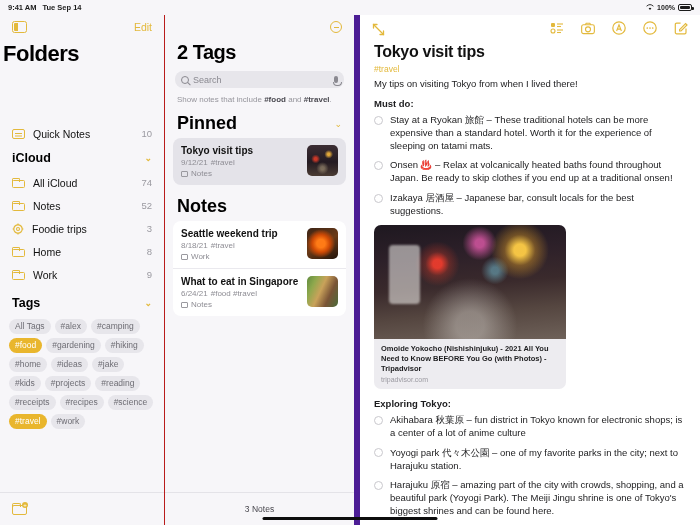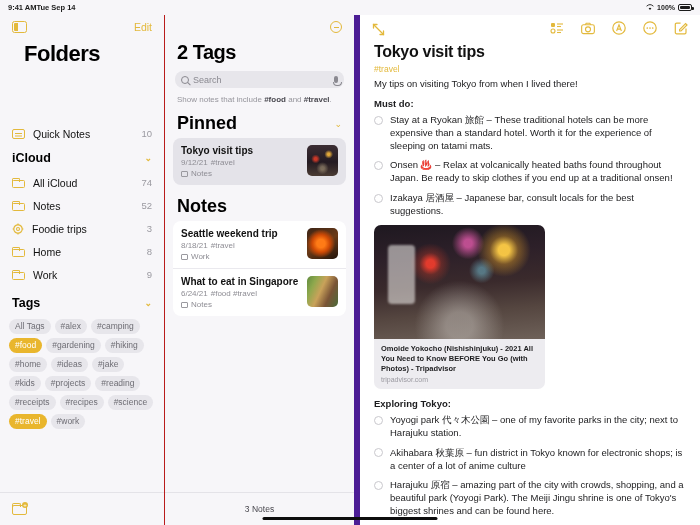--- a/index.html
+++ b/index.html
@@ -13,21 +13,21 @@
   #app { position: relative; width: 700px; height: 525px; display: flex; flex-direction: column; background:#F2F1F6; }
 
   
   .statusbar {
     height: 15px; flex: 0 0 15px;
     display: flex; align-items: center;
     background: #F7F6F9;
     font-size: 7.5px; font-weight: bold; color: #1b1b1b;
     padding: 0 8px;
   }
-  .sb-left { display:flex; }
+  .sb-left { display:flex; gap:6px; }
   .sb-spacer { flex:1; }
   .sb-right { display:flex; gap:3px; align-items:center; font-size:7px; }
   .wifi-ico { width:8px; height:7px; display:inline-block; position:relative; }
   .battery {
     width: 14px; height: 7px; border: 1px solid #1b1b1b; border-radius: 2px;
     position: relative; display:inline-block;
   }
   .battery::after { content:""; position:absolute; right:-2.5px; top:2px; width:1.5px; height:3px; background:#1b1b1b; border-radius:0 1px 1px 0; }
   .battery-fill { position:absolute; left:1px; top:1px; bottom:1px; width:10px; background:#1b1b1b; border-radius:1px; }
 
@@ -39,21 +39,21 @@
     width: 165px; flex:0 0 165px;
     background:#F7F6F9;
     display:flex; flex-direction:column;
     border-right:1px solid #b91c1c;
     min-height:0;
   }
   .sb-topbar { height:24px; display:flex; align-items:center; justify-content:space-between; padding:0 12px; }
   .sidebar-ico { width:15px; height:12px; border:1.4px solid #E3B93C; border-radius:2.5px; position:relative; }
   .sidebar-ico::before { content:""; position:absolute; left:1px; top:1px; bottom:1px; width:4px; background:#E3B93C; border-radius:1px 0 0 1px; }
   .edit-btn { color:#E3B93C; font-size:10.5px; }
-  .sb-title { font-size:22px; font-weight:bold; letter-spacing:-0.5px; padding:2px 12px 8px 24px; color:#000; }
+  .sb-title { font-size:22px; font-weight:bold; letter-spacing:-0.5px; padding:2px 12px 8px 3px; color:#000; }
 
   .sb-scroll { flex:1; overflow:hidden; padding-bottom:2px;margin-top:47px; }
   .row {
     display:flex; align-items:center; height:23px;
     padding:0 12px; gap:8px; font-size:10.5px; color:#111;
   }
   .row .count { margin-left:auto; color:#9a99a0; font-size:9.5px; }
   .folder-ico { width:13px; height:10px; position:relative; flex:0 0 13px; }
   .folder-ico::before {
     content:""; position:absolute; inset:0; border:1.3px solid #E3B93C; border-radius:1.5px; top:2px;
@@ -152,21 +152,21 @@
 
   .dt-body { flex:1; overflow:hidden; padding:2px 14px 0 14px; min-height:0; }
   .dt-title { font-size:16px; font-weight:bold; color:#111; letter-spacing:-0.3px; margin-bottom:3px; }
   .dt-tag { font-size:8.5px; color:#E3B93C; margin-bottom:4px; }
   .dt-intro { font-size:9.5px; color:#1c1c1e; margin-bottom:9px; }
   .dt-head { font-size:9.5px; font-weight:bold; color:#1c1c1e; margin-bottom:5px; }
   .check-item { display:flex; gap:7px; margin-bottom:7px; align-items:flex-start; }
   .circle { width:9px; height:9px; border:1px solid #c9c8cd; border-radius:50%; flex:0 0 9px; margin-top:1.5px; }
   .check-text { font-size:9.5px; color:#1c1c1e; line-height:1.35; }
 
-  .linkcard { width:171px; border-radius:7px; overflow:hidden; background:#EDECF0; margin:6px 0 9px 0; }
+  .linkcard { width:192px; border-radius:7px; overflow:hidden; background:#EDECF0; margin:6px 0 9px 0; }
   .linkimg { height:114px; position:relative; background:
       radial-gradient(circle at 76% 22%, rgba(255,205,70,0.95) 0 3.5%, rgba(255,180,40,0.35) 9%, transparent 17%),
       radial-gradient(circle at 33% 34%, rgba(235,60,45,0.95) 0 3%, rgba(220,60,40,0.3) 8%, transparent 15%),
       radial-gradient(circle at 55% 16%, rgba(225,90,170,0.8) 0 3%, transparent 12%),
       radial-gradient(circle at 63% 40%, rgba(120,200,220,0.5) 0 2.5%, transparent 10%),
       radial-gradient(circle at 50% 88%, rgba(200,195,190,0.5) 0 10%, transparent 34%),
       linear-gradient(175deg,#1e1820 0%,#2d2029 28%,#3a2a2c 52%,#554640 74%,#6e6159 100%); }
   .linkimg::after { content:""; position:absolute; left:8%; top:18%; width:16%; height:52%; background:rgba(245,244,240,0.55); border-radius:4px; filter:blur(1px); }
   .linktext { padding:5px 7px 6px 7px; }
   .linktitle { font-size:7.5px; font-weight:bold; color:#1c1c1e; line-height:1.35; }
@@ -445,25 +445,25 @@
           <div class="linktext">
             <div class="linktitle">Omoide Yokocho (Nishishinjuku) - 2021 All You Need to Know BEFORE You Go (with Photos) - Tripadvisor</div>
             <div class="linkurl">tripadvisor.com</div>
           </div>
         </div>
 
         <div class="dt-head">Exploring Tokyo:</div>
 
         <div class="check-item">
           <span class="circle"></span>
+          <span class="check-text">Akihabara 秋葉原 – fun district in Tokyo known for electronic shops; is a center of a lot of anime culture</span>
+        </div>
+        <div class="check-item">
+          <span class="circle"></span>
           <span class="check-text">Yoyogi park 代々木公園 – one of my favorite parks in the city; next to Harajuku station.</span>
-        </div>
-        <div class="check-item">
-          <span class="circle"></span>
-          <span class="check-text">Akihabara 秋葉原 – fun district in Tokyo known for electronic shops; is a center of a lot of anime culture</span>
         </div>
         <div class="check-item">
           <span class="circle"></span>
           <span class="check-text">Harajuku 原宿 – amazing part of the city with crowds, shopping, and a beautiful park (Yoyogi Park). The Meiji Jingu shrine is one of Tokyo's biggest shrines and can be found here.</span>
         </div>
       </div>
     </div>
 
   </div>
 

